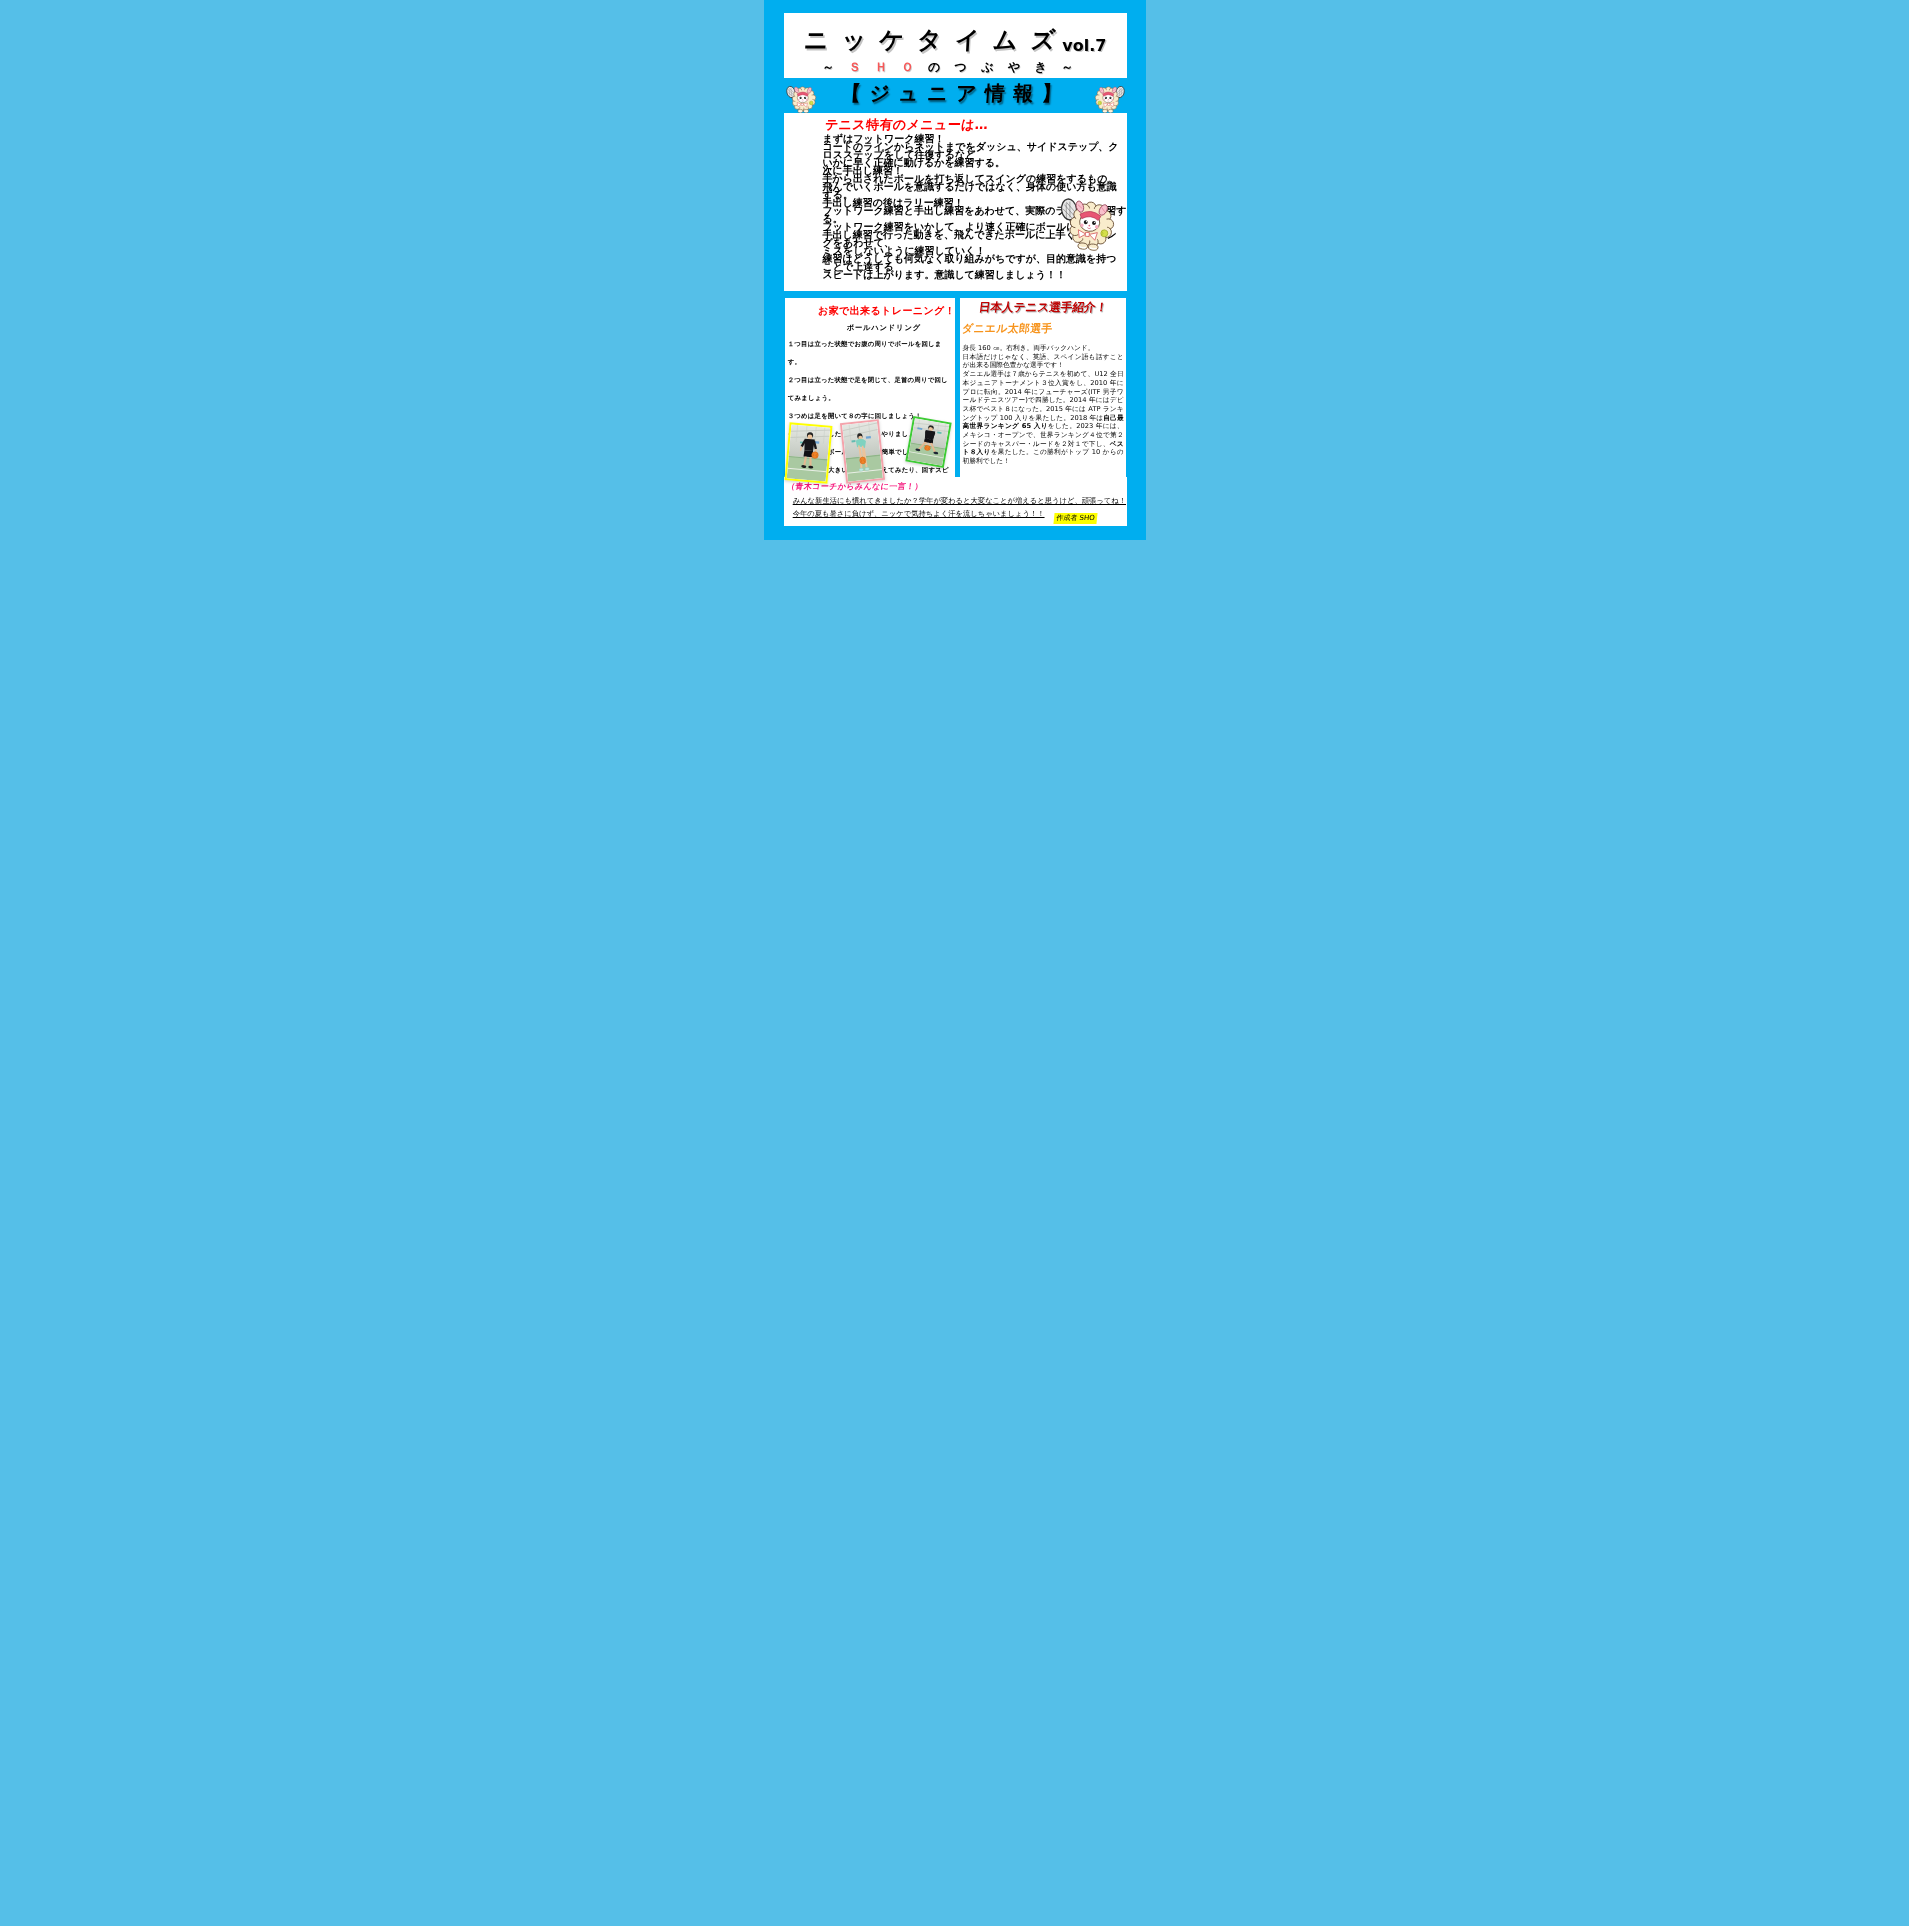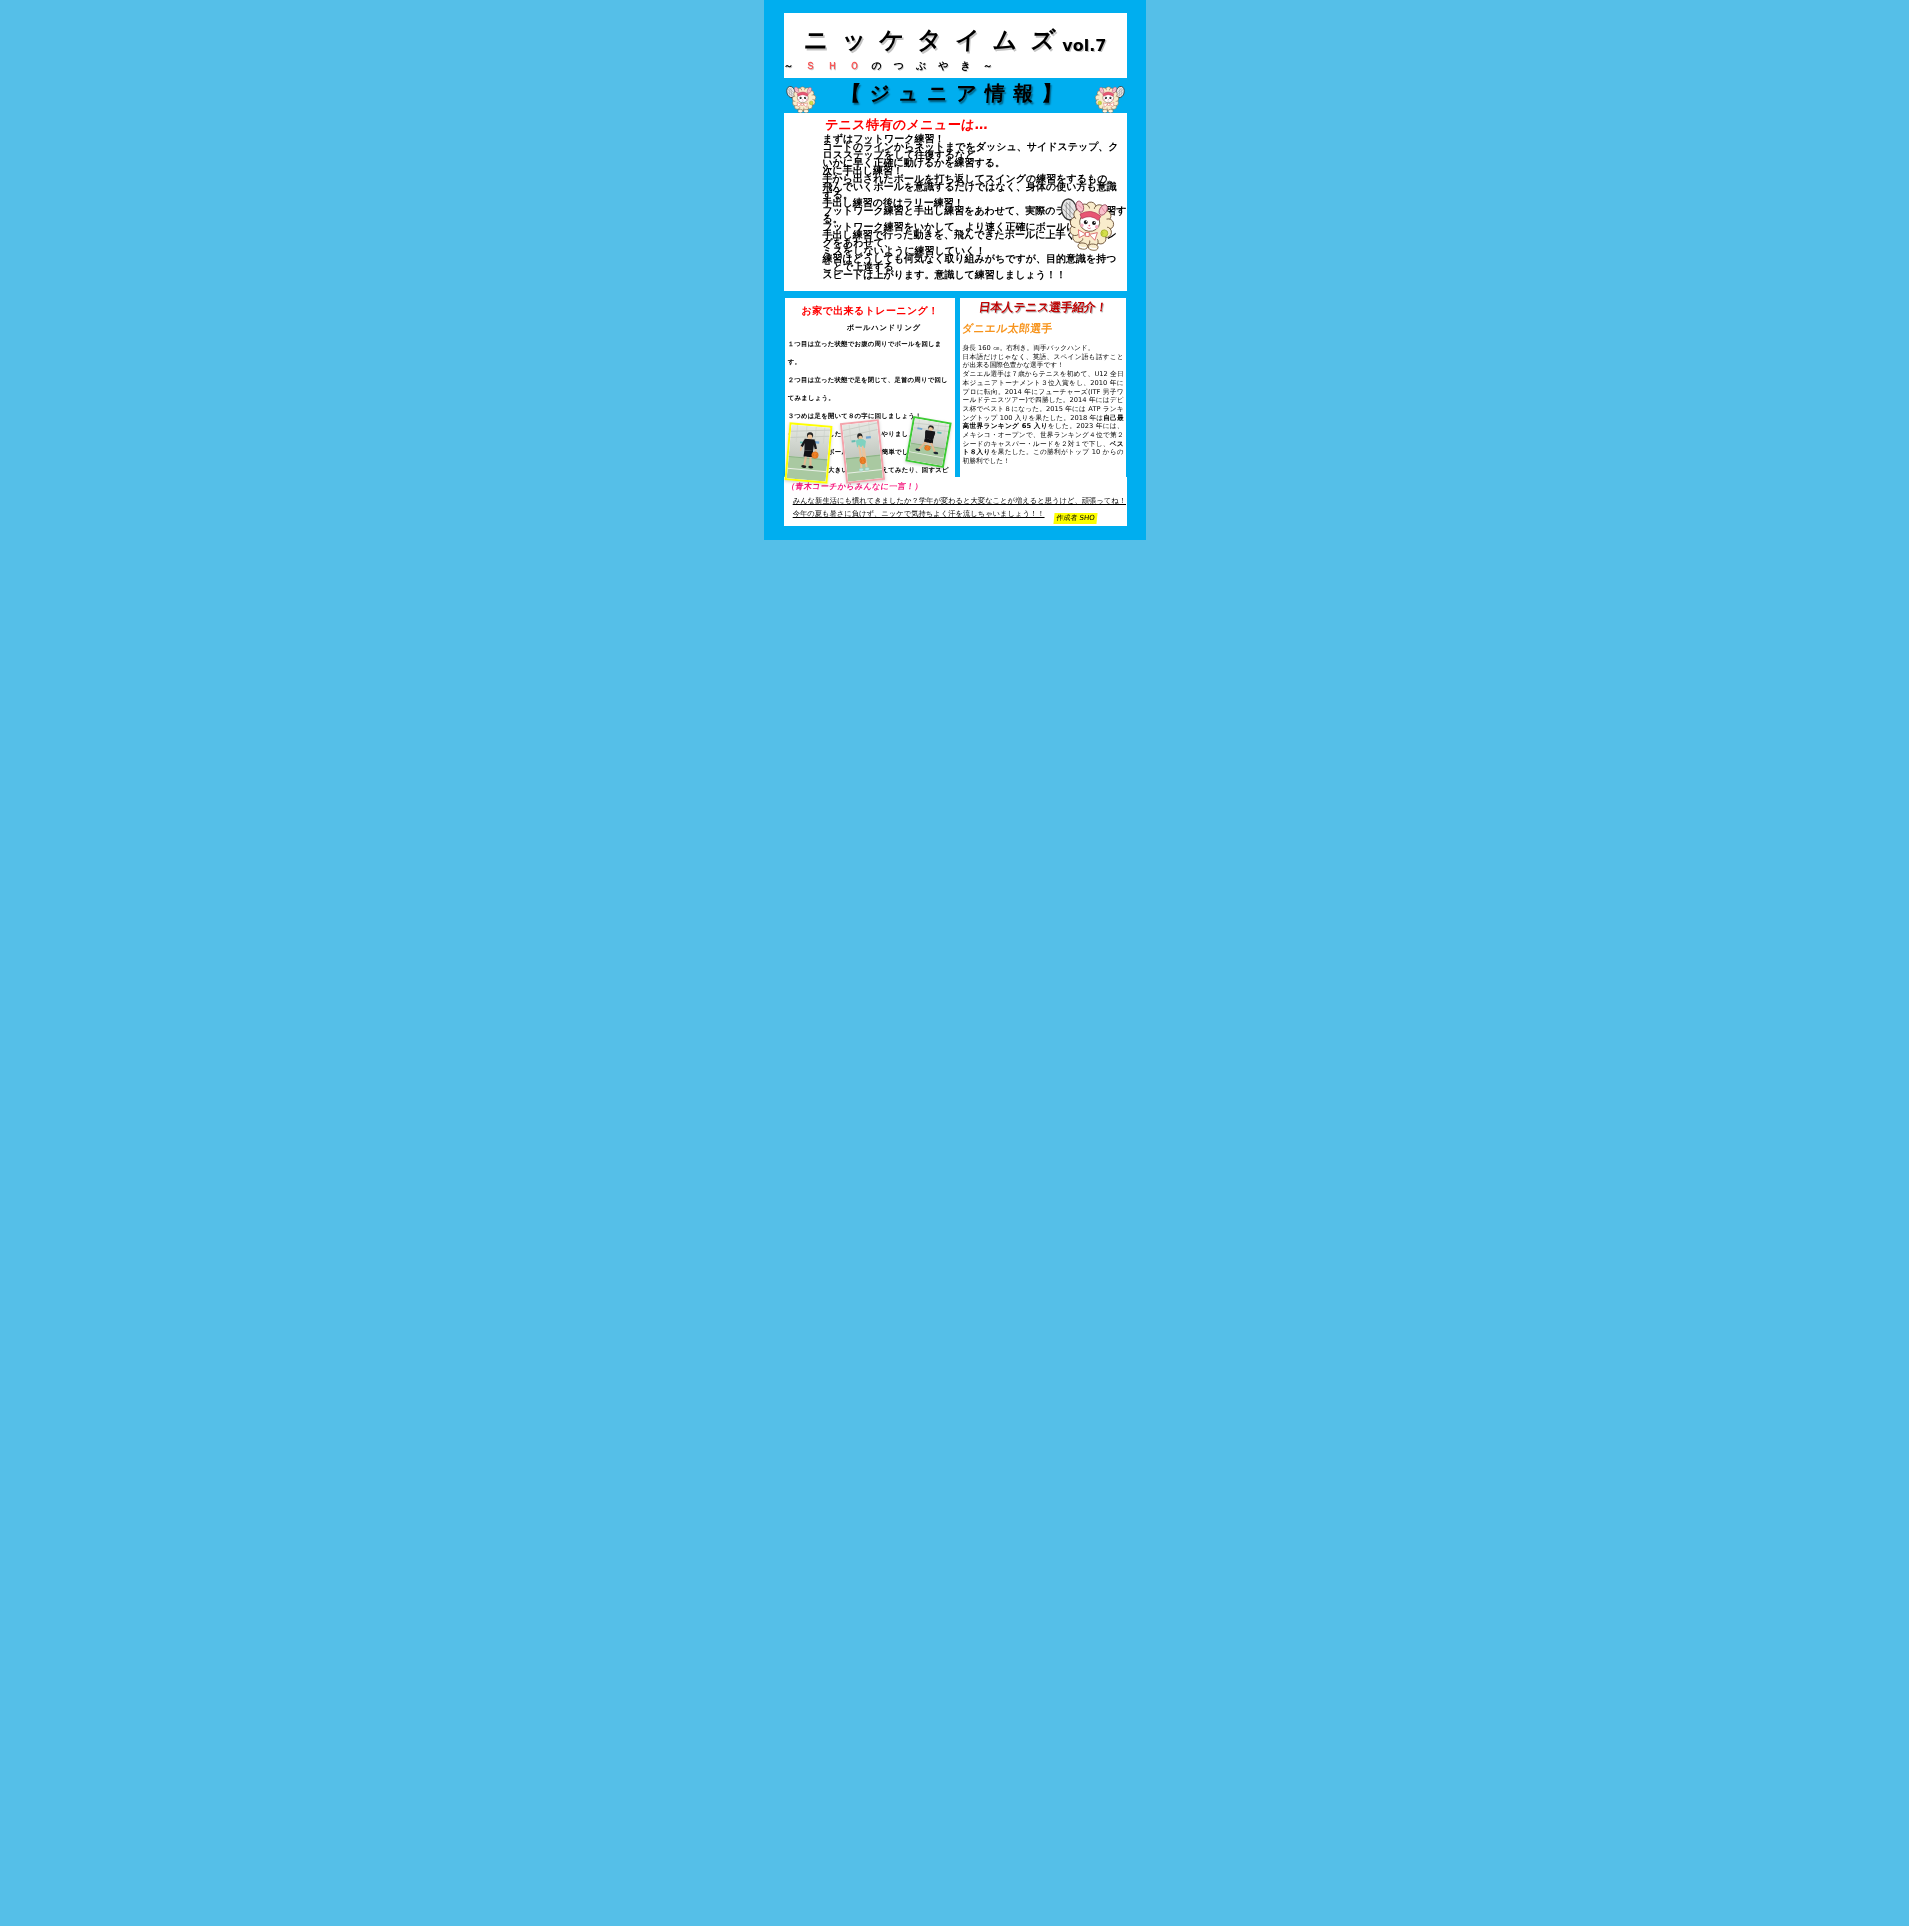--- a/index.html
+++ b/index.html
@@ -9,41 +9,41 @@
     font-family:"DejaVu Sans","Liberation Sans",sans-serif;
     color:#000;
   }
   .box{position:absolute;background:#ffffff;}
 
   
   .header-box{left:20px;top:13px;width:343px;height:65px;}
   .title-row{position:absolute;left:0;right:0;top:10.8px;display:flex;justify-content:center;align-items:flex-end;white-space:nowrap;}
   .title-jp{font-size:24px;font-weight:bold;letter-spacing:0.55em;transform:skewX(-3deg);text-shadow:1.5px 1.5px 0.4px #c4c4c4;}
   .title-vol{font-size:16px;font-weight:bold;margin-left:-0.35em;padding-bottom:0.8px;text-shadow:1.2px 1.2px 0.4px #c4c4c4;}
-  .subtitle{position:absolute;left:0;right:0;top:46px;font-size:10px;font-weight:bold;letter-spacing:1.2em;white-space:nowrap;text-shadow:0.8px 0.8px 0.4px #cccccc;}
+  .subtitle{position:absolute;left:0;right:0;top:46px;text-align:center;font-size:12px;font-weight:bold;letter-spacing:1.2em;white-space:nowrap;text-shadow:0.8px 0.8px 0.4px #cccccc;}
   .subtitle .sho{color:#f85757;}
 
   
   .banner{position:absolute;left:20px;top:78px;width:343px;height:35px;}
   .banner-text{position:absolute;left:0;right:0;top:2.3px;margin:0;text-align:center;font-size:20px;font-weight:bold;letter-spacing:0.42em;transform:skewX(-4deg);text-shadow:1.5px 1.9px 1.5px rgba(0,0,0,0.45);white-space:nowrap;}
   .mascot{position:absolute;width:37px;height:32px;}
   .mascot svg{width:100%;height:100%;}
   .mascot-left{left:0.8px;top:4.6px;}
   .mascot-right{right:0px;top:4.6px;transform:scaleX(-1);}
 
   
   .main-box{left:20px;top:113px;width:343px;height:178px;}
   .main-heading{position:absolute;left:41px;top:3.1px;margin:0;font-size:13px;font-weight:bold;color:#fe0000;transform:skewX(-5deg);letter-spacing:0.4px;}
   .main-body{position:absolute;left:39px;top:22.3px;width:304px;font-size:10px;line-height:8px;font-weight:bold;white-space:pre-line;}
   .main-mascot{position:absolute;left:271px;top:82px;width:68px;height:59px;}
   .main-mascot svg{width:100%;height:100%;transform:rotate(6deg);}
 
   
   .left-box{left:21.6px;top:298px;width:170px;height:179px;}
-  .lt-heading{position:absolute;left:0;width:100%;top:6.2px;margin:0;text-align:center;font-size:10px;font-weight:bold;color:#fe0000;letter-spacing:0.4px;}
+  .lt-heading{position:absolute;left:0;width:100%;top:6.2px;margin:0;text-align:right;font-size:10px;font-weight:bold;color:#fe0000;letter-spacing:0.4px;}
   .lt-sub{position:absolute;left:21.6px;top:25px;font-size:7.3px;font-weight:bold;letter-spacing:0.8px;margin-left:40px;}
   .lt-body{position:absolute;left:2.7px;top:37px;width:166px;font-size:6.4px;line-height:18px;font-weight:bold;letter-spacing:0.2px;white-space:pre-line;}
 
   
   .photo{position:absolute;background:#fff;z-index:6;box-shadow:0 1.2px 3.1px rgba(0,0,0,0.18);}
   .photo svg{display:block;}
   .photo-1{left:23px;top:424px;border:2.3px solid #ffff00;transform:rotate(5deg);}
   .photo-2{left:79px;top:421px;border:2.3px solid #f4a3ab;transform:rotate(-6deg);}
   .photo-3{left:145px;top:419px;border:2.3px solid #3ecb35;transform:rotate(10deg);}
 

